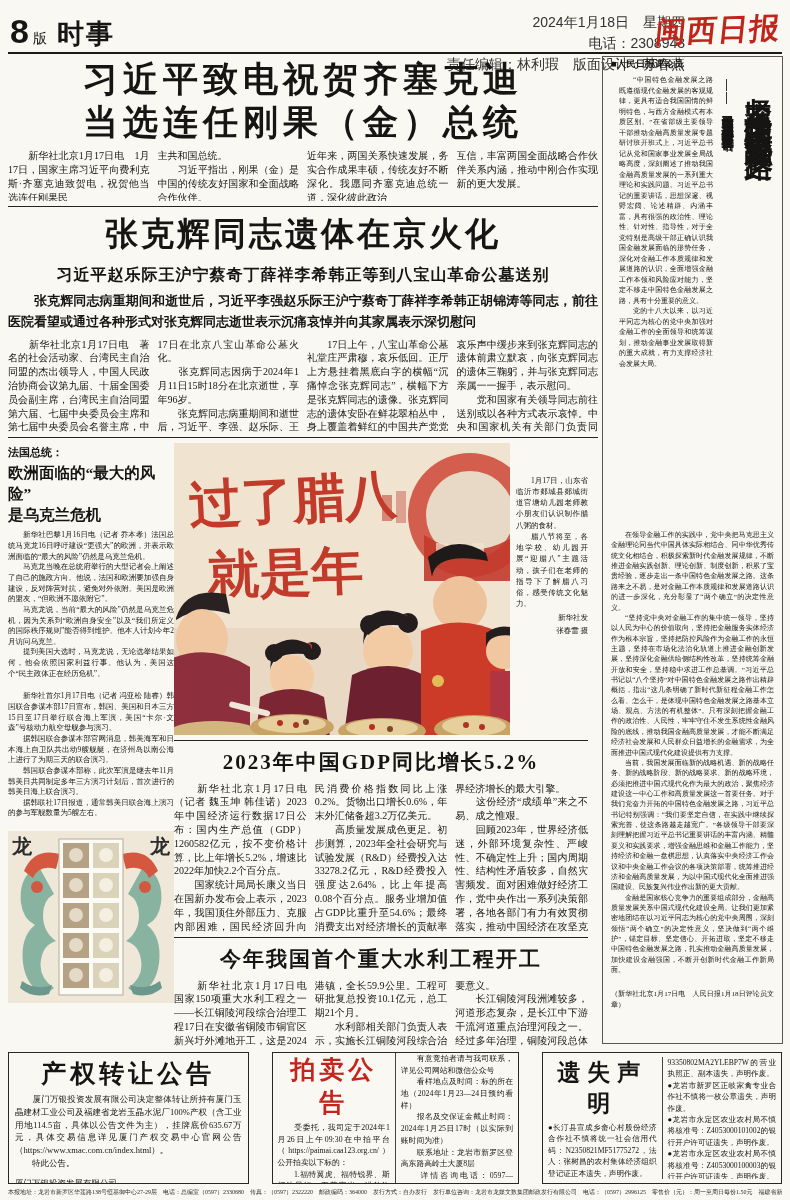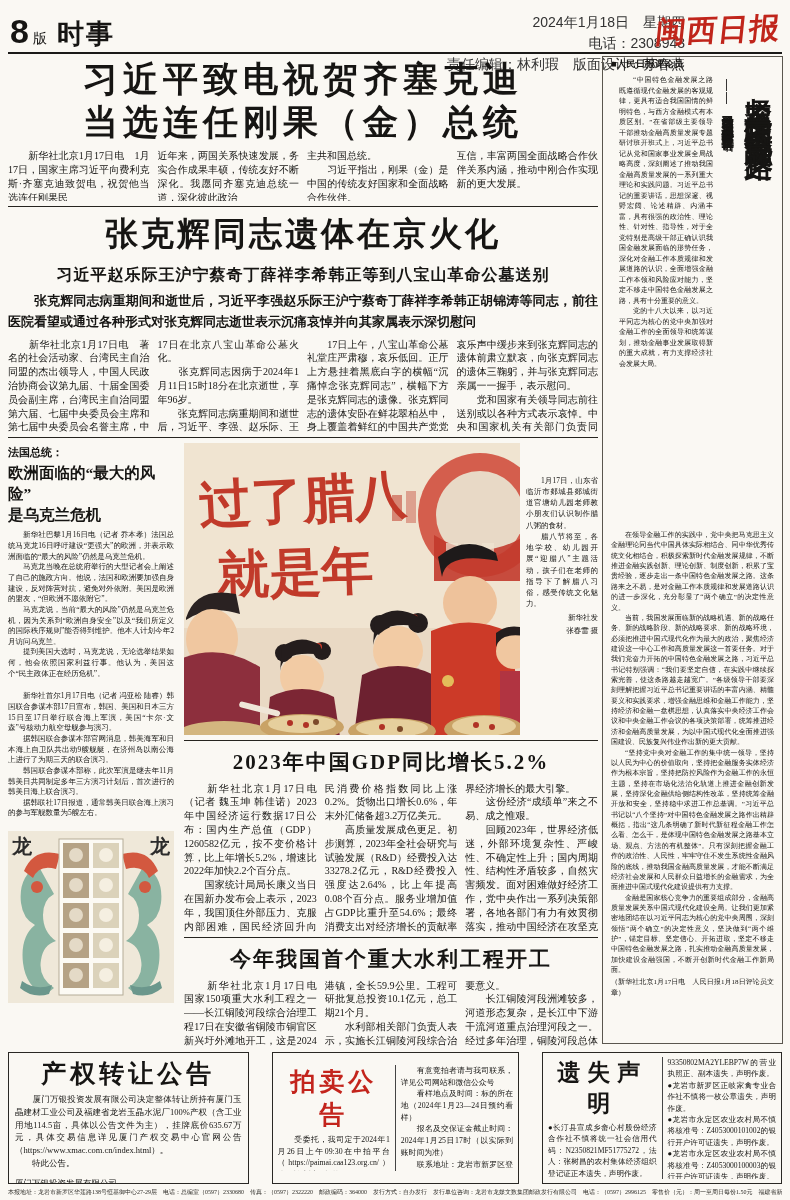--- a/index.html
+++ b/index.html
@@ -22,21 +22,21 @@
   p{margin:0;}
   
   .left-main{position:absolute;left:8px;top:56px;width:590px;height:990px;overflow:hidden;}
   .congrats-h{font-size:35px;font-weight:900;text-align:center;letter-spacing:5px;line-height:1.22;margin:2px 0 6px;}
   .congrats-cols{height:52px;}
   .zhang-h{font-size:33px;font-weight:900;text-align:center;letter-spacing:3px;margin:4px 0 4px;}
   .zhang-sub{font-size:16px;font-weight:bold;text-align:center;letter-spacing:1px;margin:8px 0 5px;}
   .zhang-lead{font-size:13px;font-weight:bold;line-height:1.55;text-align:justify;text-indent:2em;margin-bottom:6px;}
   .zhang-cols{height:94px;}
   
-  .lower{display:flex;gap:10px;margin-top:4px;height:640px;overflow:hidden;}
+  .lower{display:flex;margin-top:4px;height:640px;overflow:hidden;}
   .lcol{width:166px;flex:none;overflow:hidden;}
   .ccol{width:414px;flex:none;overflow:hidden;}
   .kicker{font-size:11px;font-weight:bold;font-family:"Liberation Sans",sans-serif;margin:2px 0 3px;}
   .sub-head{font-size:15.5px;font-weight:900;line-height:1.35;margin:0 0 5px;}
   .story p{font-size:7.5px;line-height:1.42;text-align:justify;text-indent:2em;}
   .story{margin-bottom:12px;}
   .stamps-fig{margin-top:4px;}
   .stamps-svg{display:block;width:166px;height:172px;}
   
   .photo-block{display:flex;gap:6px;}
@@ -51,26 +51,26 @@
   .editorial{position:absolute;left:602px;top:56px;width:181px;height:988px;border:1px solid #5a564e;padding:1px 8px;box-sizing:border-box;overflow:hidden;}
   .ed-kicker{font-size:9.5px;font-weight:bold;font-family:"Liberation Sans",sans-serif;margin-bottom:4px;}
   .ed-top{display:flex;height:448px;overflow:hidden;margin-left:8px;}
   .ed-intro{width:94px;flex:none;overflow:hidden;}
   .ed-intro p{font-size:7px;line-height:1.5;text-align:justify;text-indent:2em;}
   .v-wrap{margin-left:auto;writing-mode:vertical-rl;height:448px;display:block;}
   .v-headline{font-size:28px;font-weight:900;letter-spacing:4px;line-height:1.15;margin-left:7px;}
   .v-subtitle{font-size:12px;font-weight:bold;letter-spacing:1px;line-height:1.3;margin-top:4px;}
   .ed-body{margin-top:7px;overflow:hidden;}
   .ed-body p{font-size:7px;line-height:1.48;text-align:justify;text-indent:2em;}
-  .ed-sign{text-indent:0 !important;margin-top:2px;}
+  .ed-sign{text-indent:0 !important;margin-top:14px;}
   
   .notices{position:absolute;left:8px;top:1052px;width:774px;height:132px;display:flex;gap:23px;border-radius:15px;}
   .nbox{border:1.5px solid #2a2824;box-sizing:border-box;padding:4px 6px;overflow:hidden;background:#faf8f3;}
   .nbox1{width:252px;}
-  .nbox2{width:260px;display:flex;padding:12px 0;}
+  .nbox2{width:260px;display:flex;padding:0 0;}
   .nbox3{width:252px;display:flex;padding:4px 0;}
   .n-title{font-size:25px;font-weight:900;font-family:"Liberation Sans",sans-serif;text-align:center;letter-spacing:4px;margin:0 0 3px;}
   .n-title.red{color:#c3241c;}
   .n-body{font-size:8.5px;line-height:1.5;text-align:justify;white-space:pre-line;}
   .n-sign{font-size:8.5px;text-align:left;margin-top:8px;font-family:Liberation Serif, serif;}
   .ncol{flex:1;padding:0 5px;overflow:hidden;}
   .ncol.divider{border-left:1px solid #444;}
   .nbox2 .n-body,.nbox3 .n-body{font-size:7.8px;}
   .n-item{font-size:7.6px;line-height:1.5;text-align:justify;}
   .nbox3 .n-title{letter-spacing:7px;font-size:23px;}
@@ -96,23 +96,23 @@
     <div class="logo">闽西日报</div>
   </header>
   <div class="header-rule"></div>
 
   <section class="left-main">
 
     <article>
       <h1 class="congrats-h hei"><span>习近平致电祝贺齐塞克迪</span><br><span>当选连任刚果（金）总统</span></h1>
       <div class="cols congrats-cols">
         <div>　　新华社北京1月17日电　1月17日，国家主席习近平向费利克斯·齐塞克迪致贺电，祝贺他当选连任刚果民</div>
-        <div>近年来，两国关系快速发展，务实合作成果丰硕，传统友好不断深化。我愿同齐塞克迪总统一道，深化彼此政治</div>
         <div>主共和国总统。
 　　习近平指出，刚果（金）是中国的传统友好国家和全面战略合作伙伴。</div>
+        <div>近年来，两国关系快速发展，务实合作成果丰硕，传统友好不断深化。我愿同齐塞克迪总统一道，深化彼此政治</div>
         <div>互信，丰富两国全面战略合作伙伴关系内涵，推动中刚合作实现新的更大发展。</div>
       </div>
     </article>
 
     <div class="rule"></div>
 
     <article>
       <h1 class="zhang-h hei">张克辉同志遗体在京火化</h1>
       <h2 class="zhang-sub">习近平赵乐际王沪宁蔡奇丁薛祥李希韩正等到八宝山革命公墓送别</h2>
       <p class="zhang-lead">张克辉同志病重期间和逝世后，习近平李强赵乐际王沪宁蔡奇丁薛祥李希韩正胡锦涛等同志，前往医院看望或通过各种形式对张克辉同志逝世表示沉痛哀悼并向其家属表示深切慰问</p>
@@ -304,22 +304,22 @@
         <p>“中国特色金融发展之路既遵循现代金融发展的客观规律，更具有适合我国国情的鲜明特色，与西方金融模式有本质区别。”在省部级主要领导干部推动金融高质量发展专题研讨班开班式上，习近平总书记从党和国家事业发展全局战略高度，深刻阐述了推动我国金融高质量发展的一系列重大理论和实践问题。习近平总书记的重要讲话，思想深邃、视野宏阔、论述精辟、内涵丰富，具有很强的政治性、理论性、针对性、指导性，对于全党特别是高级干部正确认识我国金融发展面临的形势任务，深化对金融工作本质规律和发展道路的认识，全面增强金融工作本领和风险应对能力，坚定不移走中国特色金融发展之路，具有十分重要的意义。</p>
         <p>党的十八大以来，以习近平同志为核心的党中央加强对金融工作的全面领导和统筹谋划，推动金融事业发展取得新的重大成就，有力支撑经济社会发展大局。</p>
       </div>
       <div class="v-wrap">
         <div class="v-headline">坚定不移走中国特色金融发展之路</div>
         <div class="v-subtitle">——论学习贯彻习近平总书记在省部级专题研讨班上重要讲话</div>
       </div>
     </div>
     <div class="ed-body">
       <p>在领导金融工作的实践中，党中央把马克思主义金融理论同当代中国具体实际相结合、同中华优秀传统文化相结合，积极探索新时代金融发展规律，不断推进金融实践创新、理论创新、制度创新，积累了宝贵经验，逐步走出一条中国特色金融发展之路。这条路来之不易，是对金融工作本质规律和发展道路认识的进一步深化，充分彰显了“两个确立”的决定性意义。</p>
+      <p>“坚持党中央对金融工作的集中统一领导，坚持以人民为中心的价值取向，坚持把金融服务实体经济作为根本宗旨，坚持把防控风险作为金融工作的永恒主题，坚持在市场化法治化轨道上推进金融创新发展，坚持深化金融供给侧结构性改革，坚持统筹金融开放和安全，坚持稳中求进工作总基调。”习近平总书记以“八个坚持”对中国特色金融发展之路作出精辟概括，指出“这几条明确了新时代新征程金融工作怎么看、怎么干，是体现中国特色金融发展之路基本立场、观点、方法的有机整体”。只有深刻把握金融工作的政治性、人民性，牢牢守住不发生系统性金融风险的底线，推动我国金融高质量发展，才能不断满足经济社会发展和人民群众日益增长的金融需求，为全面推进中国式现代化建设提供有力支撑。</p>
       <p>当前，我国发展面临新的战略机遇、新的战略任务、新的战略阶段、新的战略要求、新的战略环境，必须把推进中国式现代化作为最大的政治，聚焦经济建设这一中心工作和高质量发展这一首要任务。对于我们党奋力开拓的中国特色金融发展之路，习近平总书记特别强调：“我们要坚定自信，在实践中继续探索完善，使这条路越走越宽广。”各级领导干部要深刻理解把握习近平总书记重要讲话的丰富内涵、精髓要义和实践要求，增强金融思维和金融工作能力，坚持经济和金融一盘棋思想，认真落实中央经济工作会议和中央金融工作会议的各项决策部署，统筹推进经济和金融高质量发展，为以中国式现代化全面推进强国建设、民族复兴伟业作出新的更大贡献。</p>
-      <p>“坚持党中央对金融工作的集中统一领导，坚持以人民为中心的价值取向，坚持把金融服务实体经济作为根本宗旨，坚持把防控风险作为金融工作的永恒主题，坚持在市场化法治化轨道上推进金融创新发展，坚持深化金融供给侧结构性改革，坚持统筹金融开放和安全，坚持稳中求进工作总基调。”习近平总书记以“八个坚持”对中国特色金融发展之路作出精辟概括，指出“这几条明确了新时代新征程金融工作怎么看、怎么干，是体现中国特色金融发展之路基本立场、观点、方法的有机整体”。只有深刻把握金融工作的政治性、人民性，牢牢守住不发生系统性金融风险的底线，推动我国金融高质量发展，才能不断满足经济社会发展和人民群众日益增长的金融需求，为全面推进中国式现代化建设提供有力支撑。</p>
       <p>金融是国家核心竞争力的重要组成部分，金融高质量发展关系中国式现代化建设全局。让我们更加紧密地团结在以习近平同志为核心的党中央周围，深刻领悟“两个确立”的决定性意义，坚决做到“两个维护”，锚定目标、坚定信心、开拓进取，坚定不移走中国特色金融发展之路，扎实推动金融高质量发展，加快建设金融强国，不断开创新时代金融工作新局面。</p>
       <p class="ed-sign">（新华社北京1月17日电　人民日报1月18日评论员文章）</p>
     </div>
   </aside>
 
   <section class="notices">
 
     <div class="nbox nbox1">
       <h3 class="n-title">产权转让公告</h3>
       <div class="n-body">　　厦门万银投资发展有限公司决定整体转让所持有厦门玉晶建材工业公司及福建省龙岩玉晶水泥厂100%产权（含工业用地114.5亩，具体以公告文件为主），挂牌底价635.67万元，具体交易信息详见厦门产权交易中心官网公告（https://www.xmac.com.cn/index.html）。

